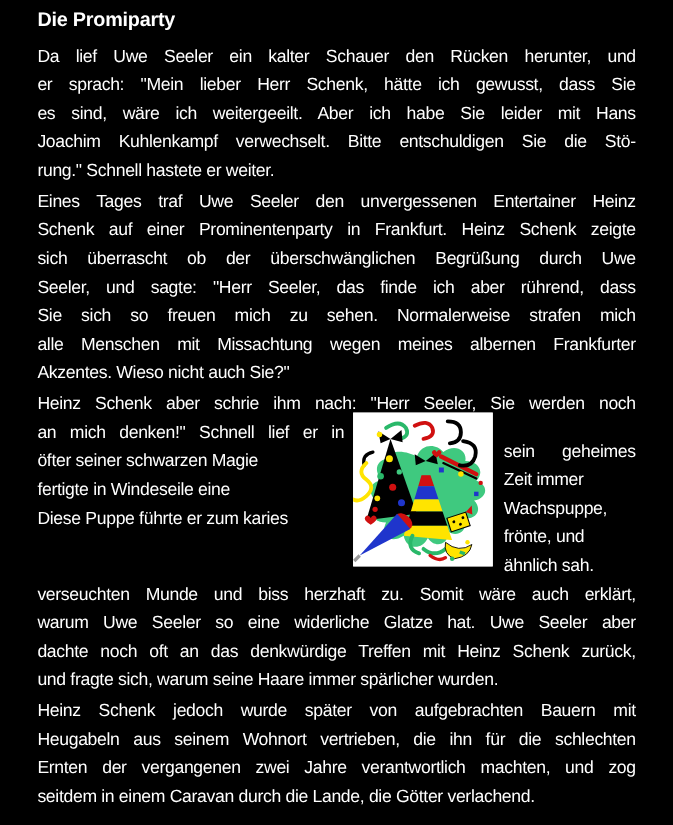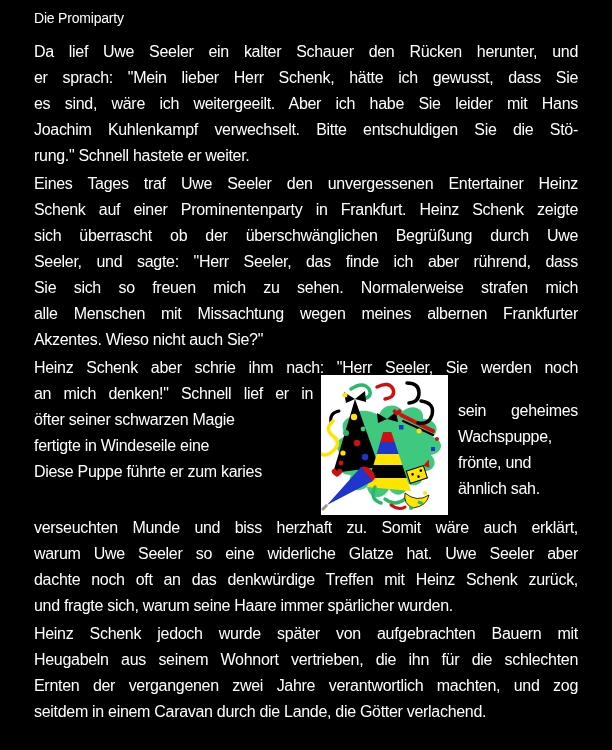--- a/index.html
+++ b/index.html
@@ -14,22 +14,22 @@
     box-sizing: border-box;
     padding: 7px 34px 0 34px;
     background: #000000;
     color: #ffffff;
     font-family: "Liberation Sans", "DejaVu Sans", sans-serif;
     font-size: 16px;
     letter-spacing: -0.3px;
     overflow: hidden;
   }
   .doc-title {
-    font-size: 14px;
-    font-weight: 400;
+    font-size: 18px;
+    font-weight: 700;
     line-height: 23px;
     margin: 0 0 9px 0;
     letter-spacing: -0.2px;
   }
   .para { margin: 0 0 2px 0; }
   .line {
     line-height: 26px;
     text-align: left;
   }
   .line.just {
@@ -190,20 +190,21 @@
           <rect x="97" y="126" width="5" height="3" fill="#29b869" transform="rotate(20 99 127)"></rect>
           <circle cx="90" cy="133" r="2" fill="#29b869"></circle>
           <circle cx="116" cy="64" r="2" fill="#d01010"></circle>
         </svg>
       </div>
 
       <div class="wrap-right">
 
           <div class="line just">sein geheimes</div>
 
+          <div class="line">Zeit immer</div>
 
           <div class="line">Wachspuppe,</div>
 
           <div class="line">frönte, und</div>
 
           <div class="line">ähnlich sah.</div>
         </div>
 
     </div>
 

